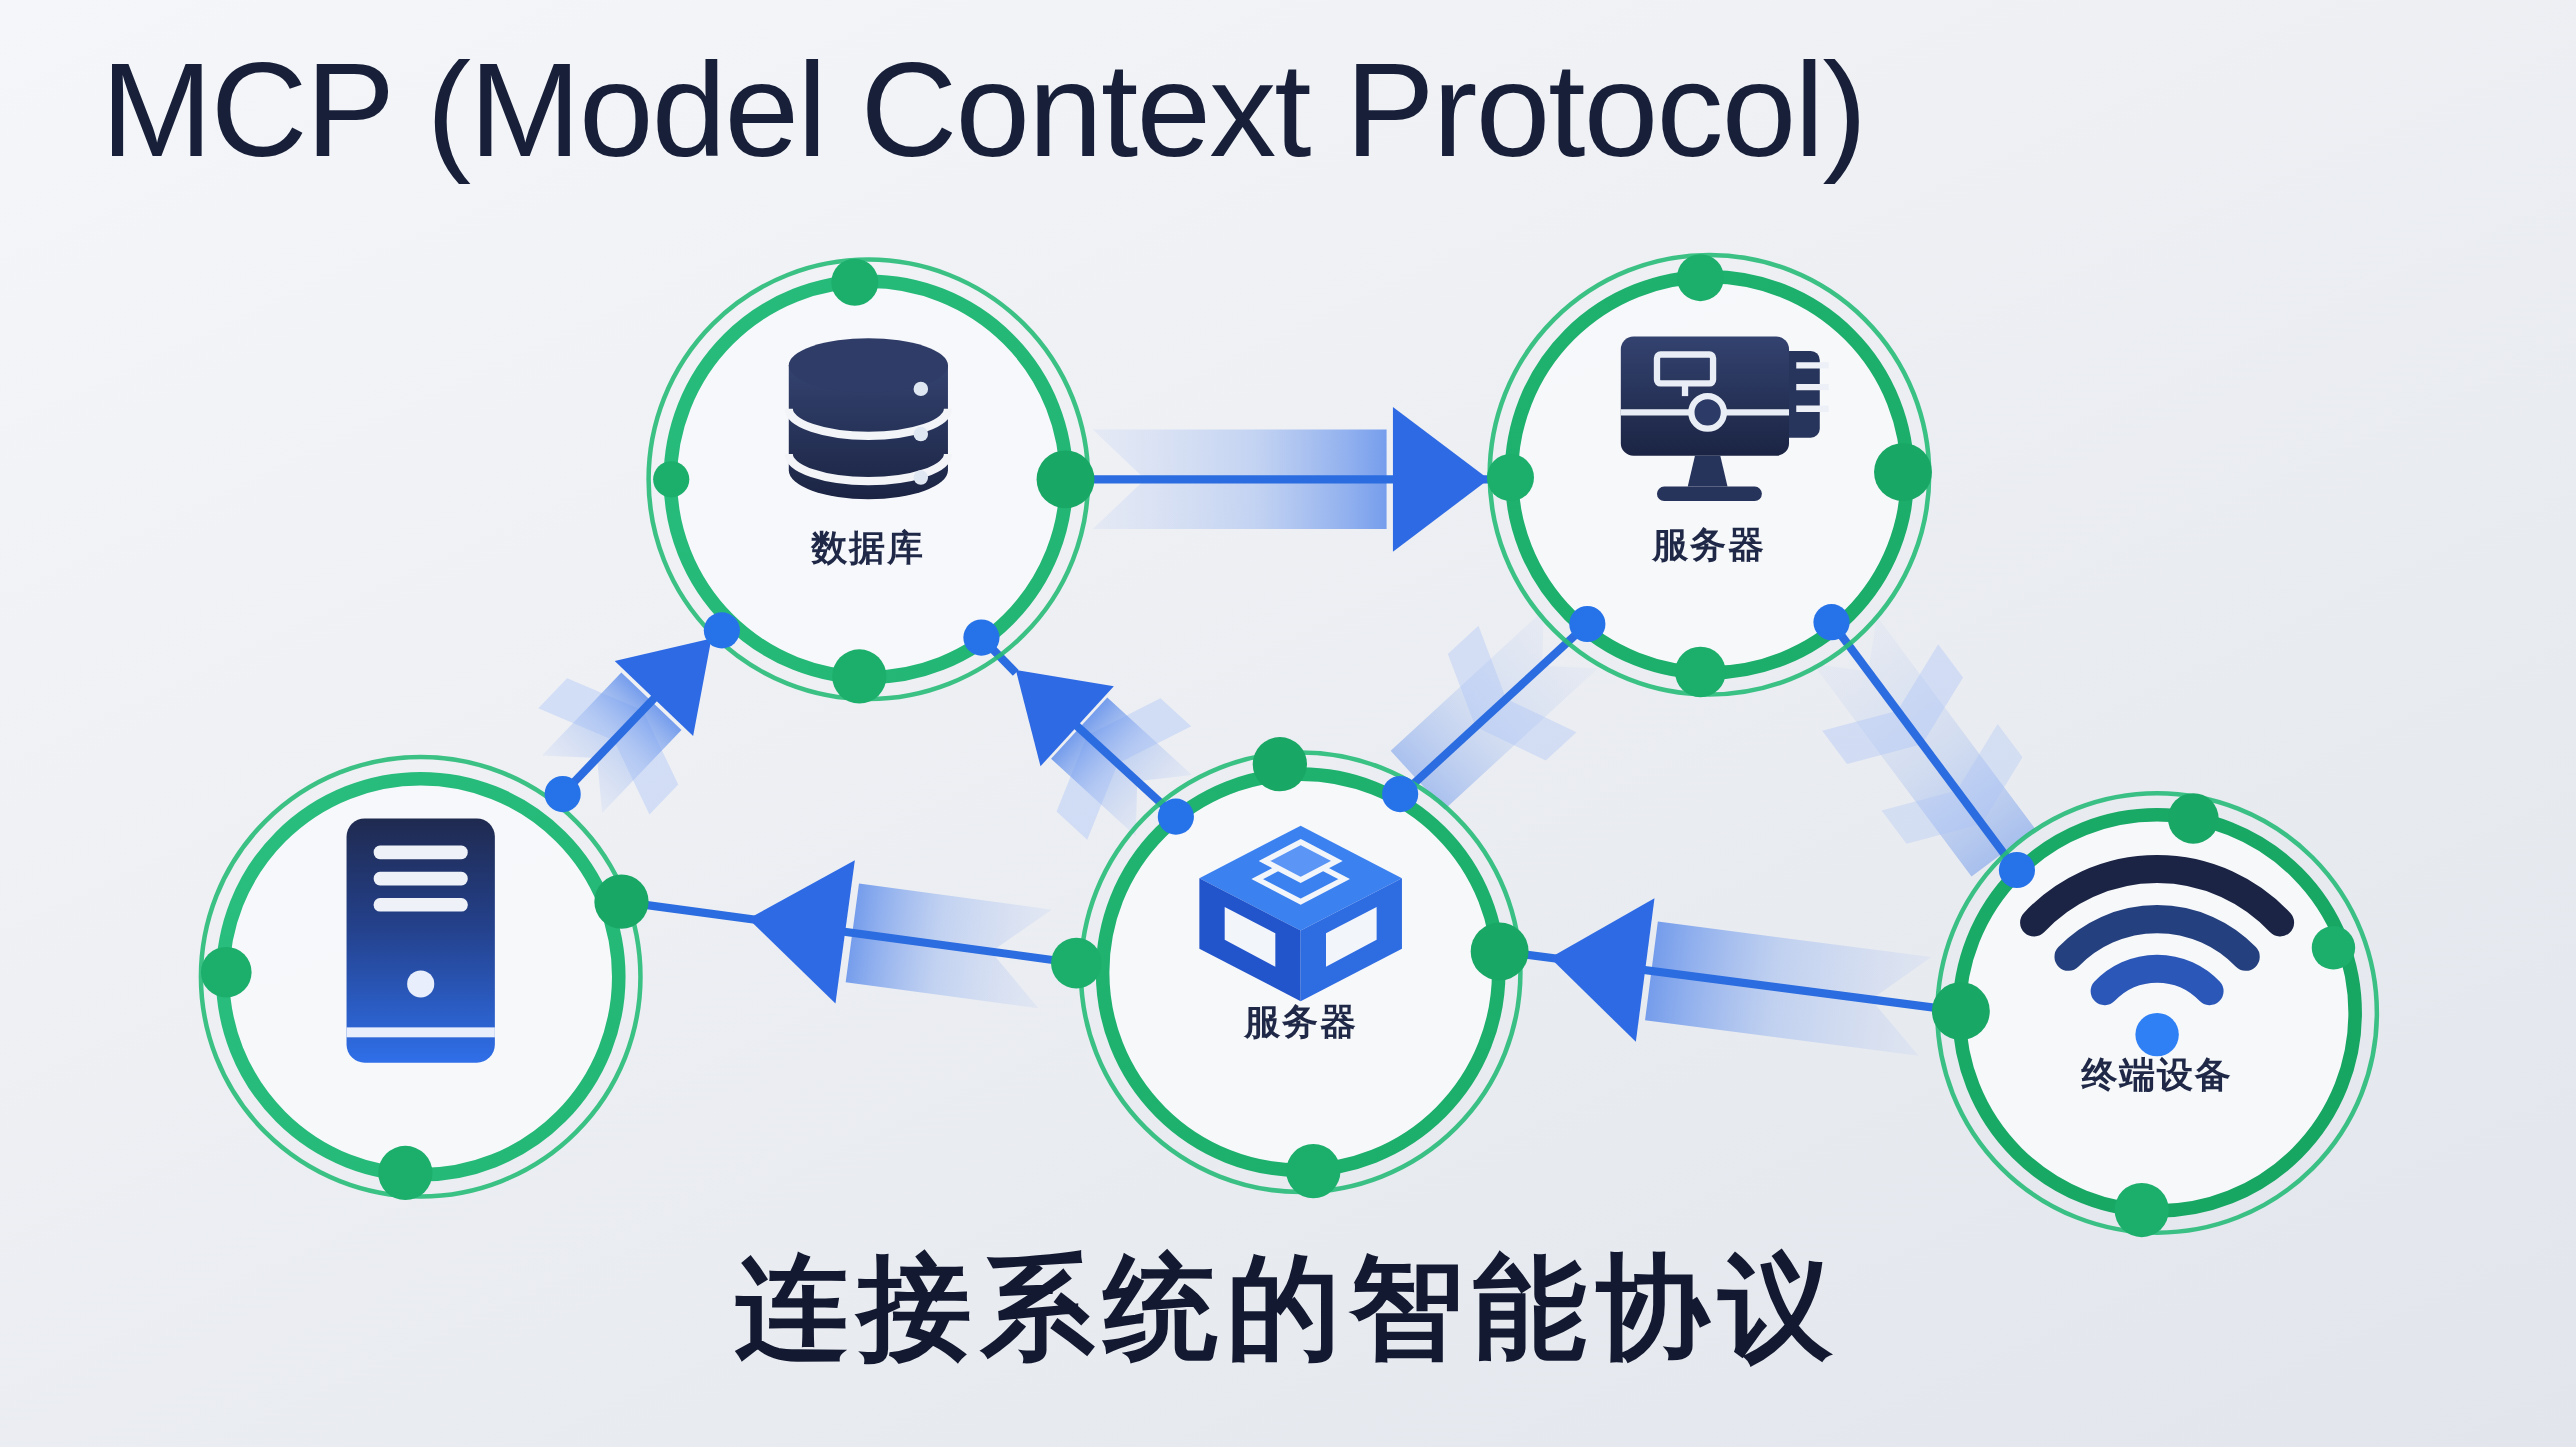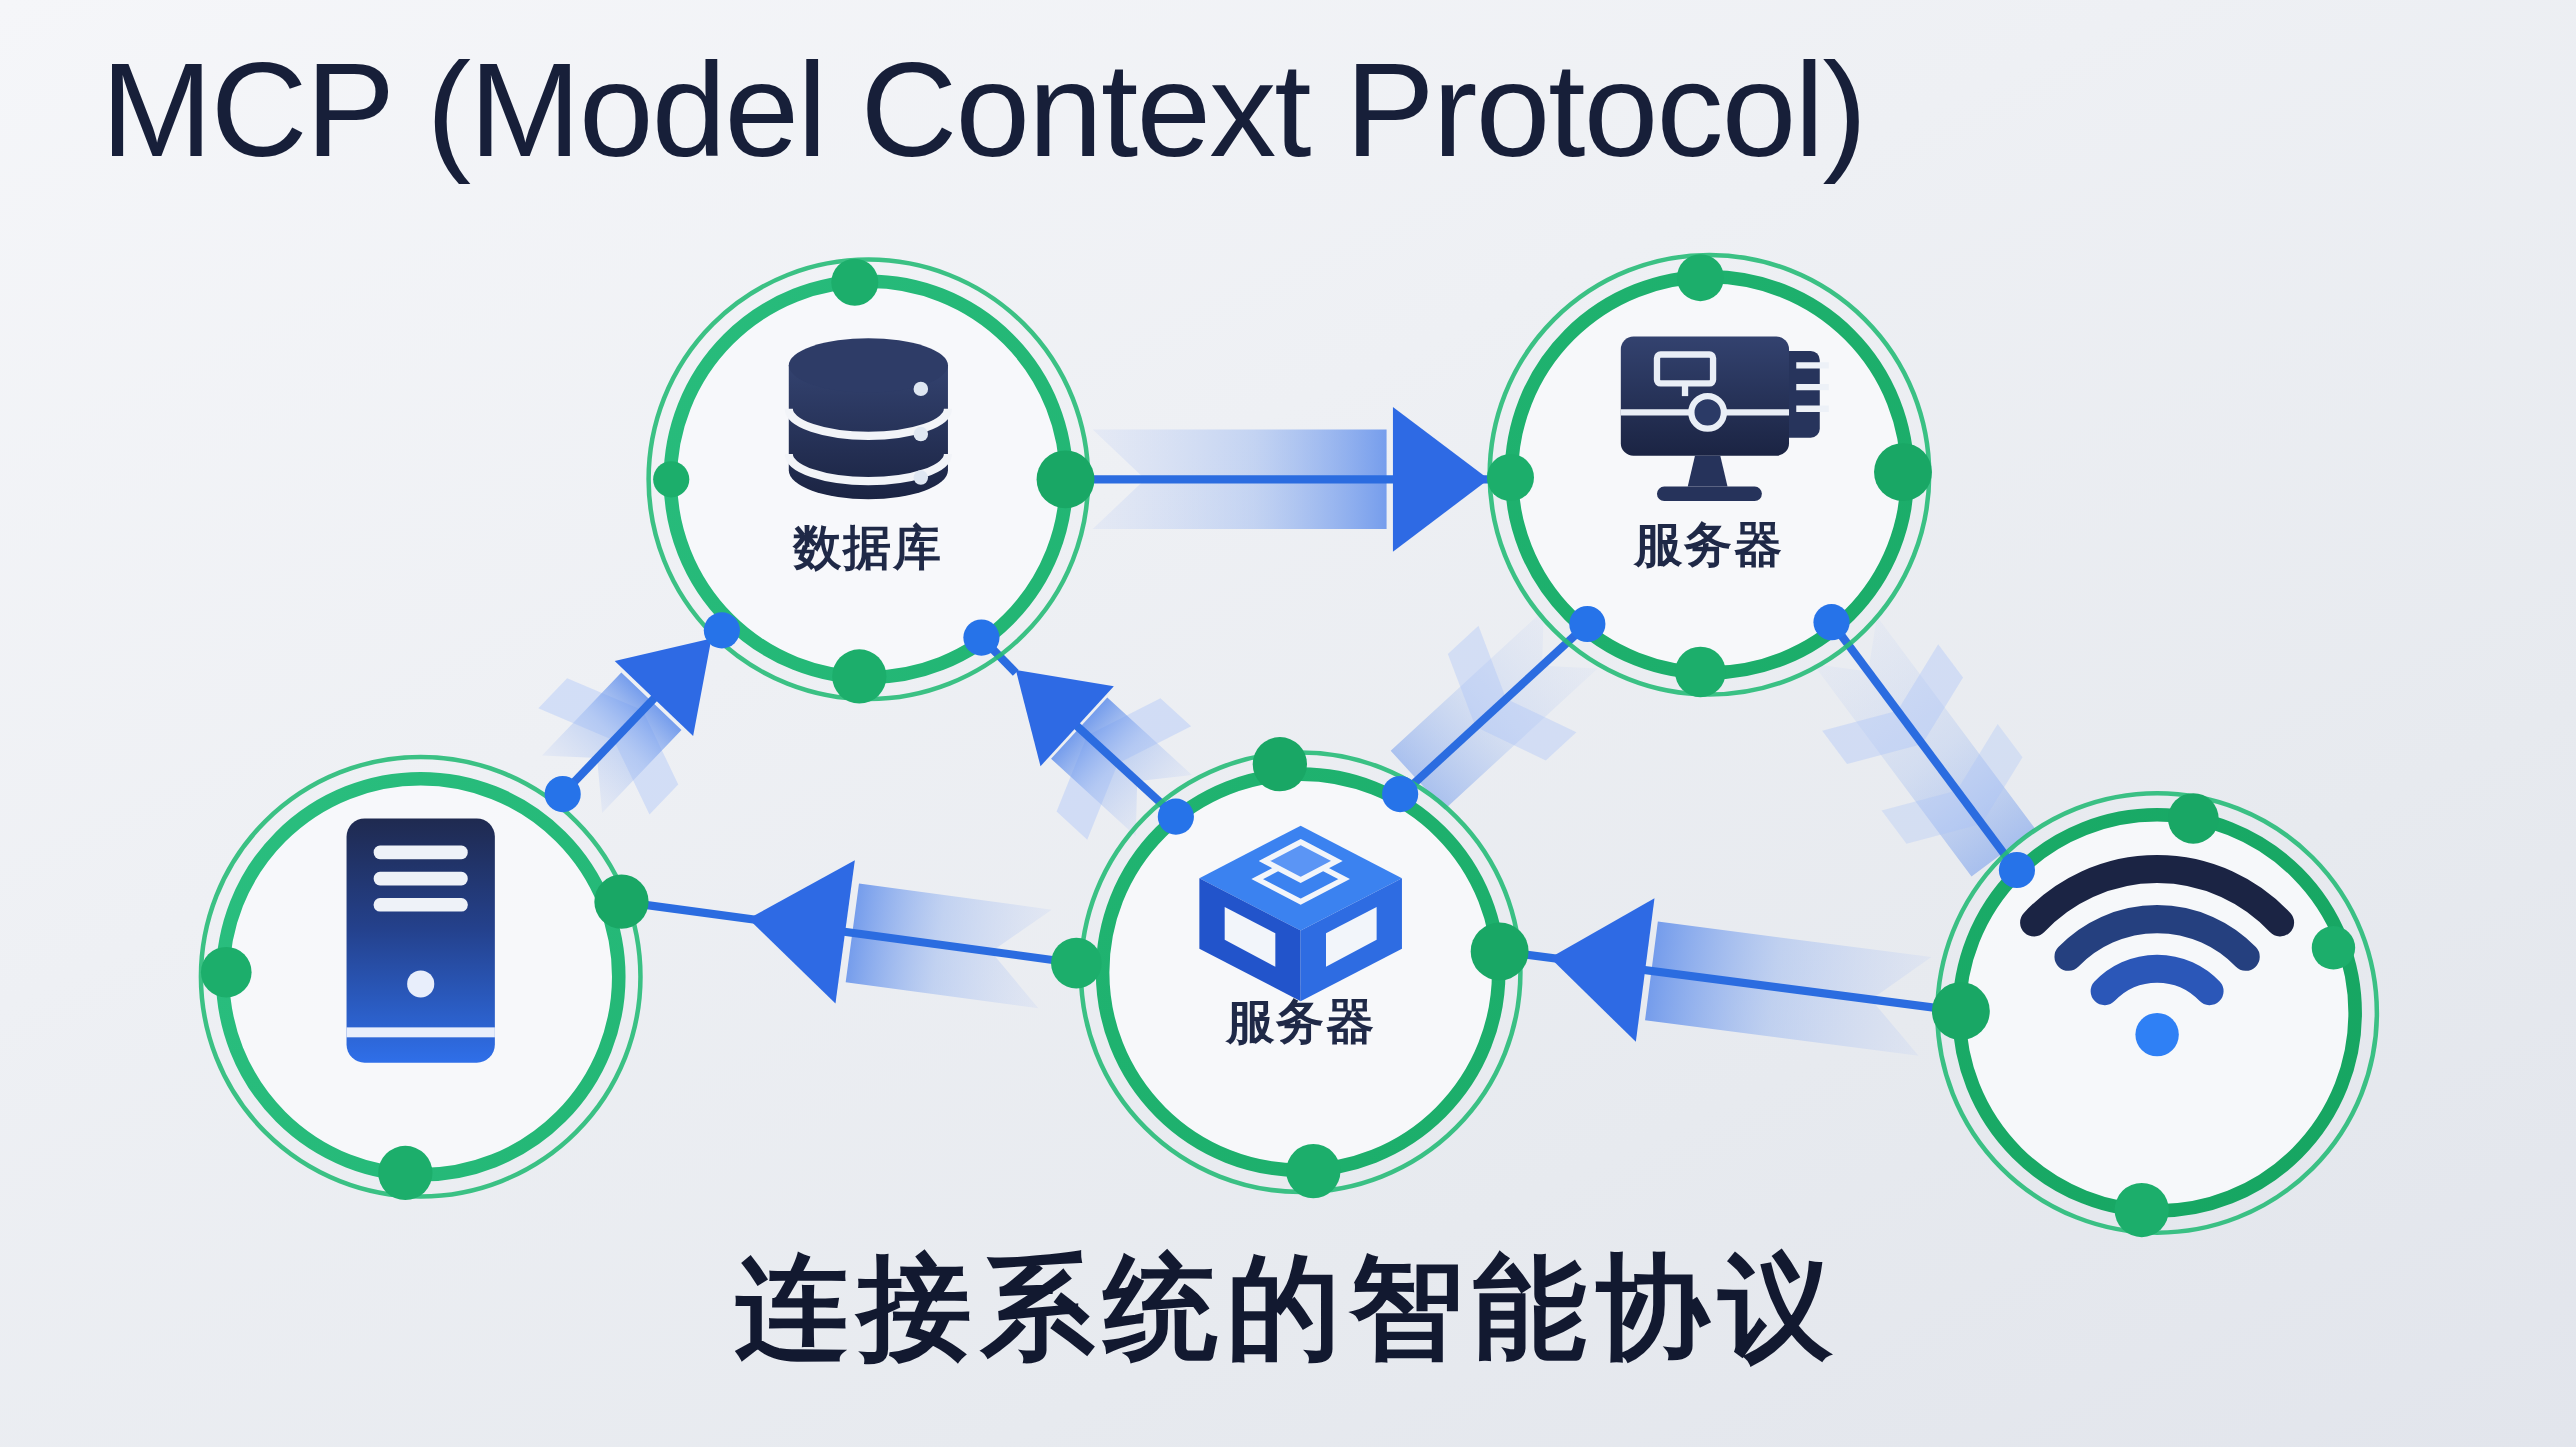--- a/index.html
+++ b/index.html
@@ -5,21 +5,21 @@
   html,body{margin:0;padding:0;background:#e9ebf0;}
   .stage{
     position:relative;width:2576px;height:1447px;overflow:hidden;
     background:linear-gradient(155deg,#f5f6f9 0%,#eef0f4 38%,#e7eaef 72%,#e2e5ec 100%);
     font-family:"Liberation Sans",sans-serif;
   }
   .stage svg{position:absolute;left:0;top:0;z-index:1;}
   .txt{position:absolute;z-index:2;white-space:nowrap;}
   .title{left:92px;top:36px;font-size:134px;font-weight:500;color:#171f39;letter-spacing:-1.8px;line-height:1.1;margin-left:9px;}
   .caption{left:50%;top:1232px;transform:translateX(-50%);font-size:114px;font-weight:700;color:#121930;letter-spacing:9px;}
-  .node-label{transform:translate(-50%,-50%);font-size:48px;font-weight:600;color:#1f2947;letter-spacing:1.8px;}
+  .node-label{transform:translate(-50%,-50%);font-size:36px;font-weight:600;color:#1f2947;letter-spacing:1.8px;}
   .lbl-db{left:868px;top:548px;}
   .lbl-st{left:1709px;top:545px;}
   .lbl-sm{left:1301px;top:1022px;}
   .lbl-wifi{left:2157px;top:1075px;}
 </style>
 </head>
 <body>
 
 <div class="stage">
 
@@ -196,15 +196,16 @@
     </g>
   </g>
 </svg>
 
 <div class="txt title">MCP (Model Context Protocol)</div>
 <div class="txt caption">连接系统的智能协议</div>
 
 <div class="txt node-label lbl-db">数据库</div>
 <div class="txt node-label lbl-st">服务器</div>
 <div class="txt node-label lbl-sm">服务器</div>
+<div class="txt node-label lbl-wifi">终端设备</div>
 
 </div>
 
 
 </body></html>

